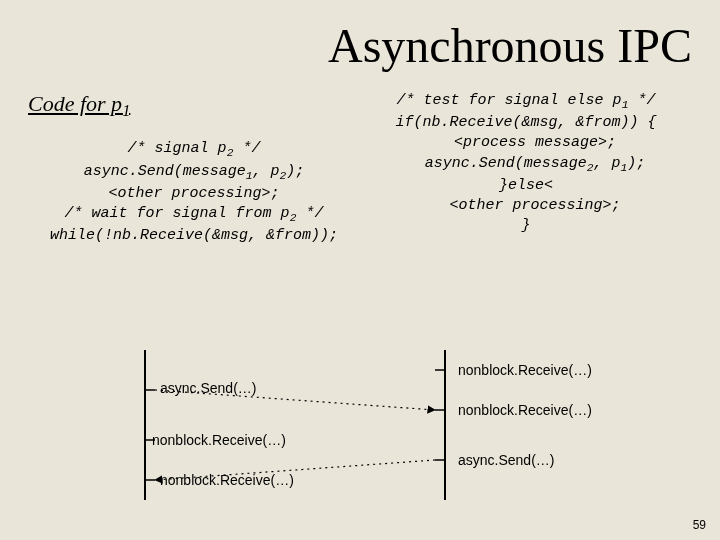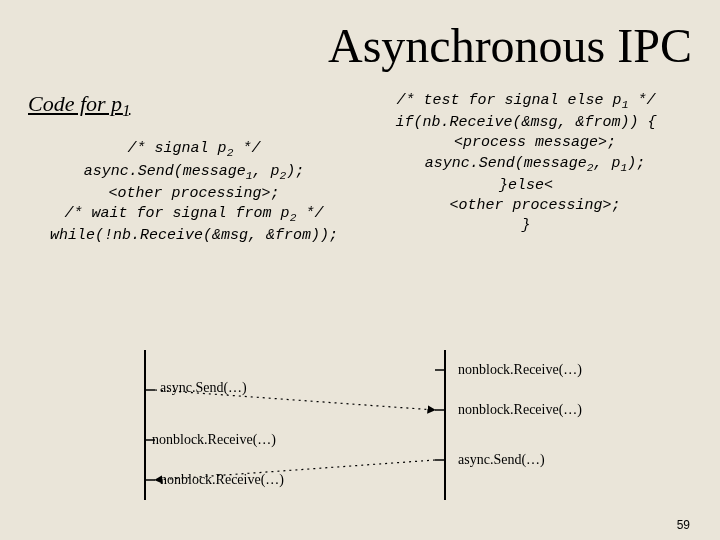--- a/index.html
+++ b/index.html
@@ -50,27 +50,27 @@
   }
   .diagram {
     position: absolute;
     left: 0;
     top: 340px;
     width: 720px;
     height: 170px;
   }
   .dlabel {
     position: absolute;
-    font-family: Liberation Serif, serif;
+    font-family: Liberation Sans, sans-serif;
     font-size: 14px;
     white-space: nowrap;
   }
   .pageno {
     position: absolute;
-    right: 30px;
+    right: 14px;
     bottom: 8px;
     font-family: Arial, Helvetica, sans-serif;
     font-size: 12px;
   }
   svg line.life { stroke:#000; stroke-width:2; }
   svg line.tick { stroke:#000; stroke-width:1.5; }
   svg line.msg  { stroke:#000; stroke-width:1.2; stroke-dasharray:2 4; }
 </style>
 </head>
 <body>

